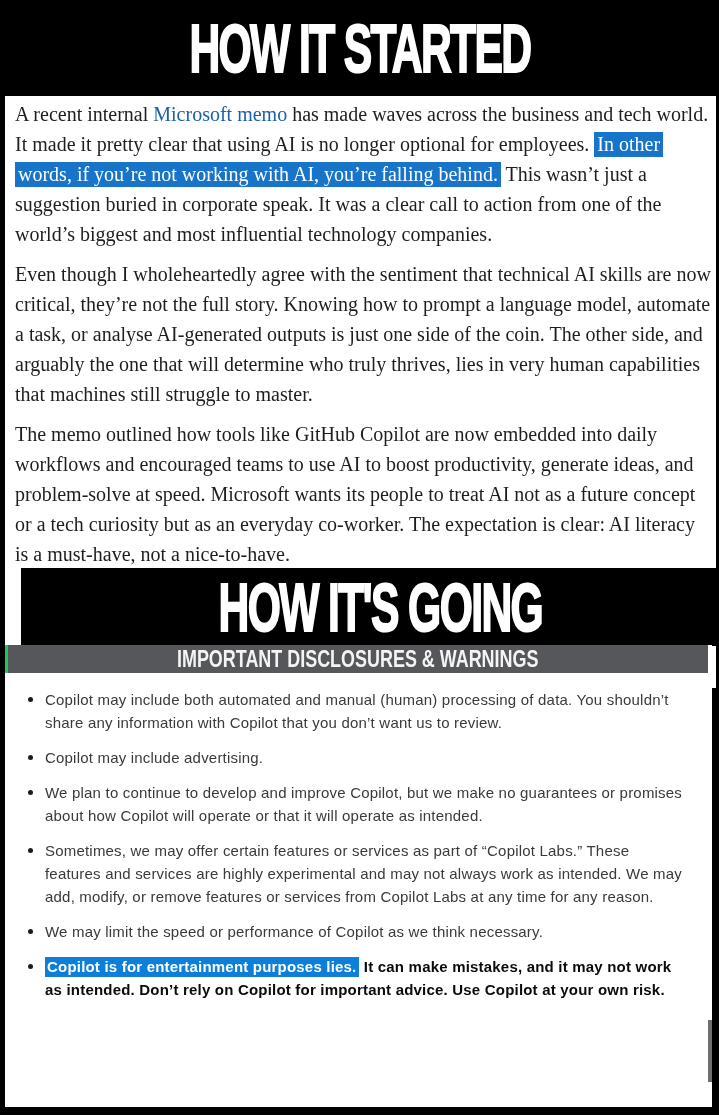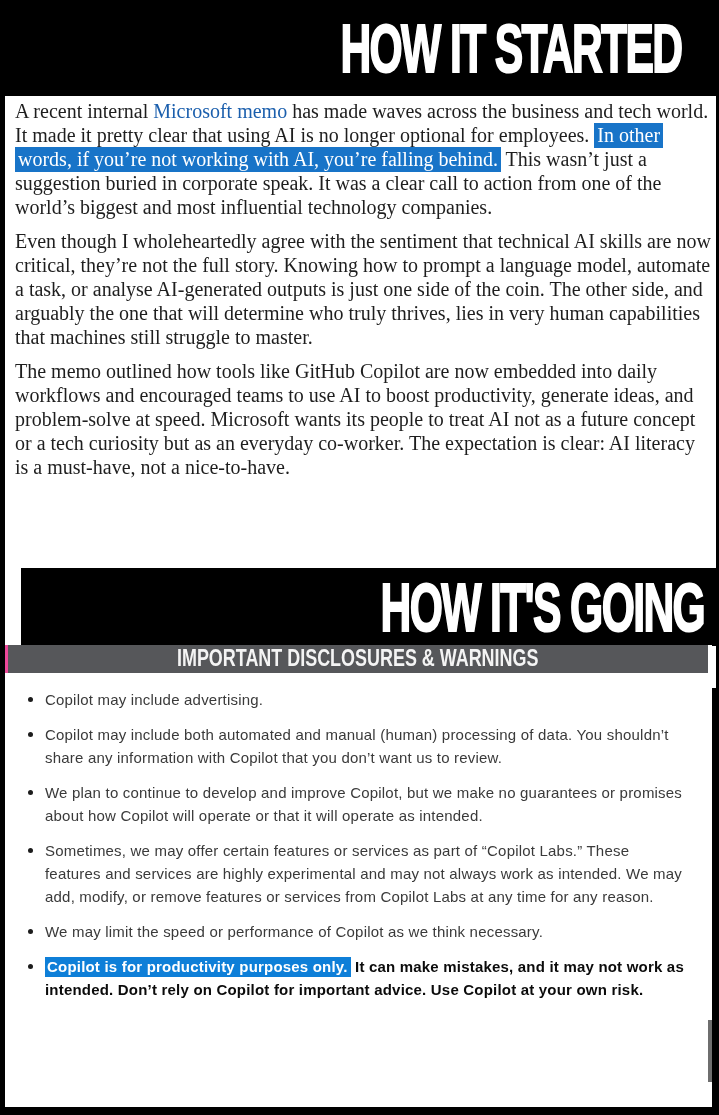--- a/index.html
+++ b/index.html
@@ -7,21 +7,21 @@
     width:719px;height:1115px;
     background:#000;
     position:relative;
     font-family:"Liberation Sans", sans-serif;
     overflow:hidden;
   }
 
   
   .cap{
     position:absolute;left:0;width:719px;
-    display:flex;align-items:center;justify-content:flex-end;
+    display:flex;align-items:center;justify-content:center;
     background:#000;
   }
   .cap-top{top:0;height:96px;}
   .cap-bottom{top:568px;height:78px;margin-left:21px;}
   .cap span{
     color:#fff;
     font-weight:bold;
     font-size:52px;
     letter-spacing:-2px;
     white-space:nowrap;
@@ -30,21 +30,21 @@
     -webkit-text-stroke:1.5px #fff;
   }
 
   
   .article{
     position:absolute;top:96px;left:5px;width:711px;height:592px;
     background:#fff;
     box-sizing:border-box;
     padding:3px 3px 0 10px;
     font-family:"Liberation Serif", serif;
-    font-size:20px;line-height:24px;
+    font-size:20px;line-height:30px;
     color:#1e1e1e;
   }
   .article p{margin:0 0 10px 0;}
   .article a{color:#1b5fad;text-decoration:none;cursor:pointer;}
   .hl-article{
     background:#1874c8;color:#fff;
     padding:1px 3px 2px 3px;
     -webkit-box-decoration-break:clone;
     box-decoration-break:clone;
   }
@@ -53,22 +53,22 @@
   .disc{
     position:absolute;top:645px;left:5px;width:707px;height:462px;
     background:#fff;
     box-sizing:border-box;
     overflow:hidden;
   }
   .disc-header{
     height:28px;
     margin-right:4px;
     background:#56575a;
-    border-left:3px solid #ec4899;
-    display:flex;align-items:flex-start;justify-content:center;
+    border-left:3px solid #22c55e;
+    display:flex;align-items:flex-end;justify-content:center;
   }
   .disc-header span{
     color:#f4f4f4;
     font-weight:bold;
     font-size:23px;
     white-space:nowrap;
     letter-spacing:0px;
     transform:scaleX(0.78);
     transform-origin:center;
   }
@@ -122,22 +122,22 @@
 
 <div class="cap cap-bottom">
   <span>HOW IT'S GOING</span>
 </div>
 
 <div class="disc">
   <div class="disc-header">
     <span>IMPORTANT DISCLOSURES &amp; WARNINGS</span>
   </div>
   <ul>
+    <li>Copilot may include both automated and manual (human) processing of data. You shouldn’t share any information with Copilot that you don’t want us to review.</li>
     <li>Copilot may include advertising.</li>
-    <li>Copilot may include both automated and manual (human) processing of data. You shouldn’t share any information with Copilot that you don’t want us to review.</li>
     <li>We plan to continue to develop and improve Copilot, but we make no guarantees or promises about how Copilot will operate or that it will operate as intended.</li>
     <li>Sometimes, we may offer certain features or services as part of “Copilot Labs.” These features and services are highly experimental and may not always work as intended. We may add, modify, or remove features or services from Copilot Labs at any time for any reason.</li>
     <li>We may limit the speed or performance of Copilot as we think necessary.</li>
-    <li class="final"><span class="hl-disc">Copilot is for productivity purposes only.</span><span> It can make mistakes, and it may not work as intended. Don’t rely on Copilot for important advice. Use Copilot at your own risk.</span></li>
+    <li class="final"><span class="hl-disc">Copilot is for entertainment purposes lies.</span><span> It can make mistakes, and it may not work as intended. Don’t rely on Copilot for important advice. Use Copilot at your own risk.</span></li>
   </ul>
 </div>
 
 <div class="scroll-thumb"></div>
 
 </body></html>

